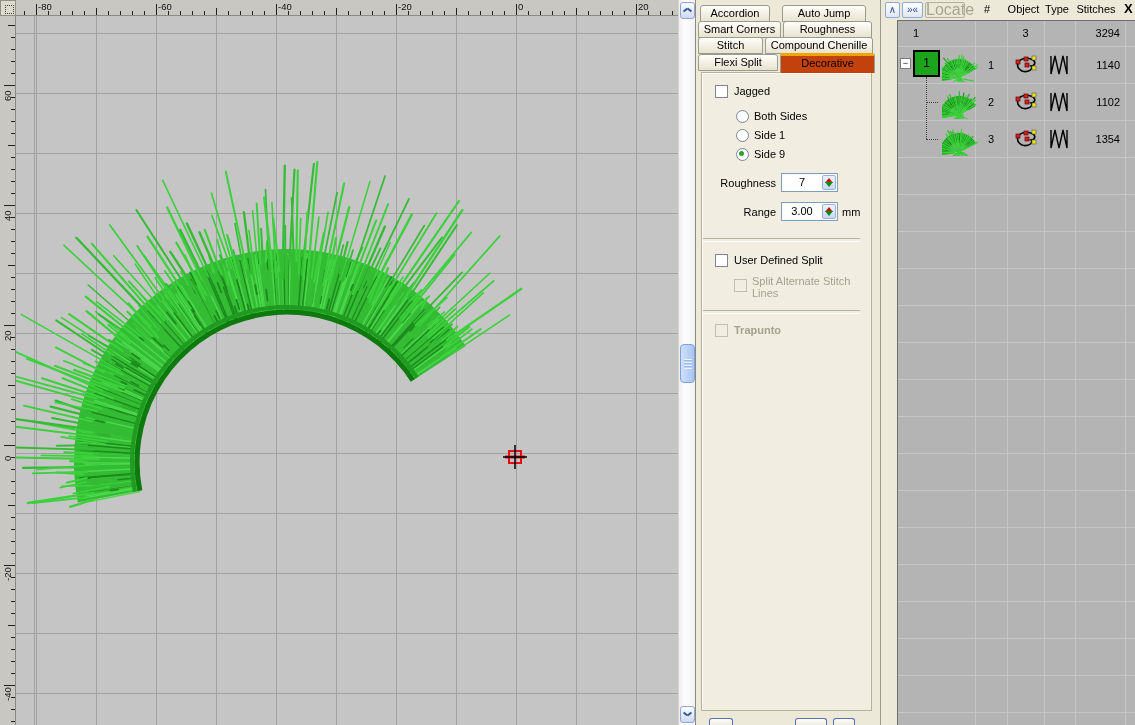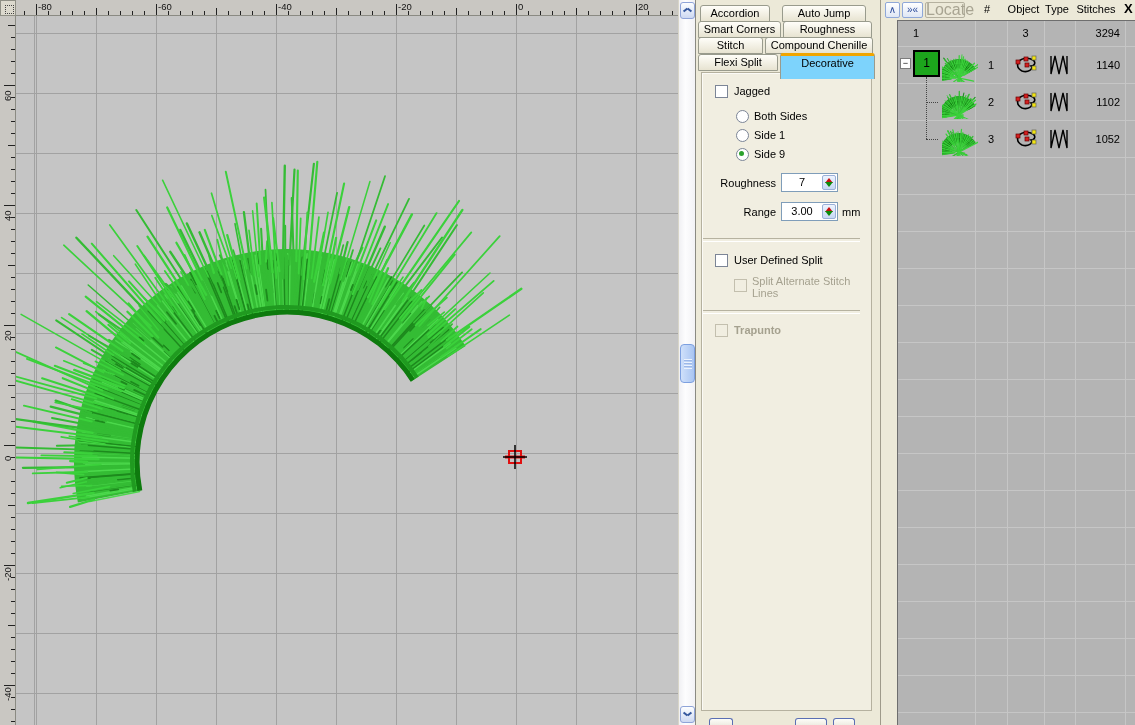--- a/index.html
+++ b/index.html
@@ -33,21 +33,21 @@
   #sb-thumb{position:absolute;left:1px;top:344px;width:15px;height:39px;border:1px solid #7da0e0;border-radius:4px;
       background:linear-gradient(to right,#cfe0fa,#a9c5f2);box-sizing:border-box;}
   #sb-thumb .grip{position:absolute;left:3px;top:14px;width:8px;height:10px;
       background:repeating-linear-gradient(to bottom,#ecf3fd 0 1px,#9cb8e8 1px 2px,transparent 2px 3px);}
   
   #props{position:absolute;left:695px;top:0;width:185px;height:725px;background:#ece9d8;
       border-left:1px solid #8a8a82;box-sizing:border-box;}
   .tab{position:absolute;box-sizing:border-box;height:17px;border:1px solid #999b8d;border-radius:3px 3px 0 0;
       background:linear-gradient(#fffef9,#e7e3d1);font-size:11px;text-align:center;line-height:15px;color:#000;
       white-space:nowrap;overflow:hidden;}
-  .tab.active{background:#7dd3fc;border-top:3px solid #f0a500;height:26px;line-height:15px;z-index:5;border-bottom:none;}
+  .tab.active{background:#c2410c;border-top:3px solid #f0a500;height:20px;line-height:15px;z-index:5;border-bottom:none;}
   #groupbox{position:absolute;left:5px;top:72px;width:171px;height:639px;background:#f1eee1;
       border:1px solid #b5b19f;box-shadow:inset 1px 1px 0 rgba(255,255,255,.7);box-sizing:border-box;}
   .plabel{position:absolute;font-size:11px;color:#000;white-space:nowrap;}
   .plabel.dis{color:#a5a18f;}
   .cb{position:absolute;width:13px;height:13px;background:#fff;border:1px solid #7c8596;box-sizing:border-box;}
   .cb.dis{background:#f1eee1;border-color:#c3bfae;}
   .rad{position:absolute;width:13px;height:13px;border-radius:50%;background:#fff;border:1px solid #7c8596;box-sizing:border-box;}
   .rad.sel:after{content:"";position:absolute;left:2px;top:2px;width:5px;height:5px;border-radius:50%;background:#2ca22c;}
   .spinfield{position:absolute;width:57px;height:19px;background:#fff;border:1px solid #7f9db9;box-sizing:border-box;}
   .spinval{position:absolute;left:0;top:2px;width:40px;text-align:center;font-size:11px;color:#000;}
@@ -1074,17 +1074,17 @@
               <rect x="11" y="9" width="4" height="4" fill="#d42020" stroke="#600" stroke-width="0.7"></rect>
               <rect x="18" y="2" width="4" height="4" fill="#f2e410" stroke="#665" stroke-width="0.7"></rect>
               <rect x="18" y="12" width="4" height="4" fill="#f2e410" stroke="#665" stroke-width="0.7"></rect>
             </svg>
         </span>
         <span class="iconbox" style="left:151px;">
           <svg width="20" height="22" viewBox="0 0 20 22">
               <path d="M2 2 L2 20 L6 2 L10 20 L14 2 L18 20 L18 2" fill="none" stroke="#000" stroke-width="1.4"></path>
             </svg>
         </span>
-        <span class="rstitch" style="left:172px;top:12px;width:50px;">1052</span>
+        <span class="rstitch" style="left:172px;top:12px;width:50px;">1354</span>
       </div>
     </div>
   </div>
 </div>
 
 </body></html>

